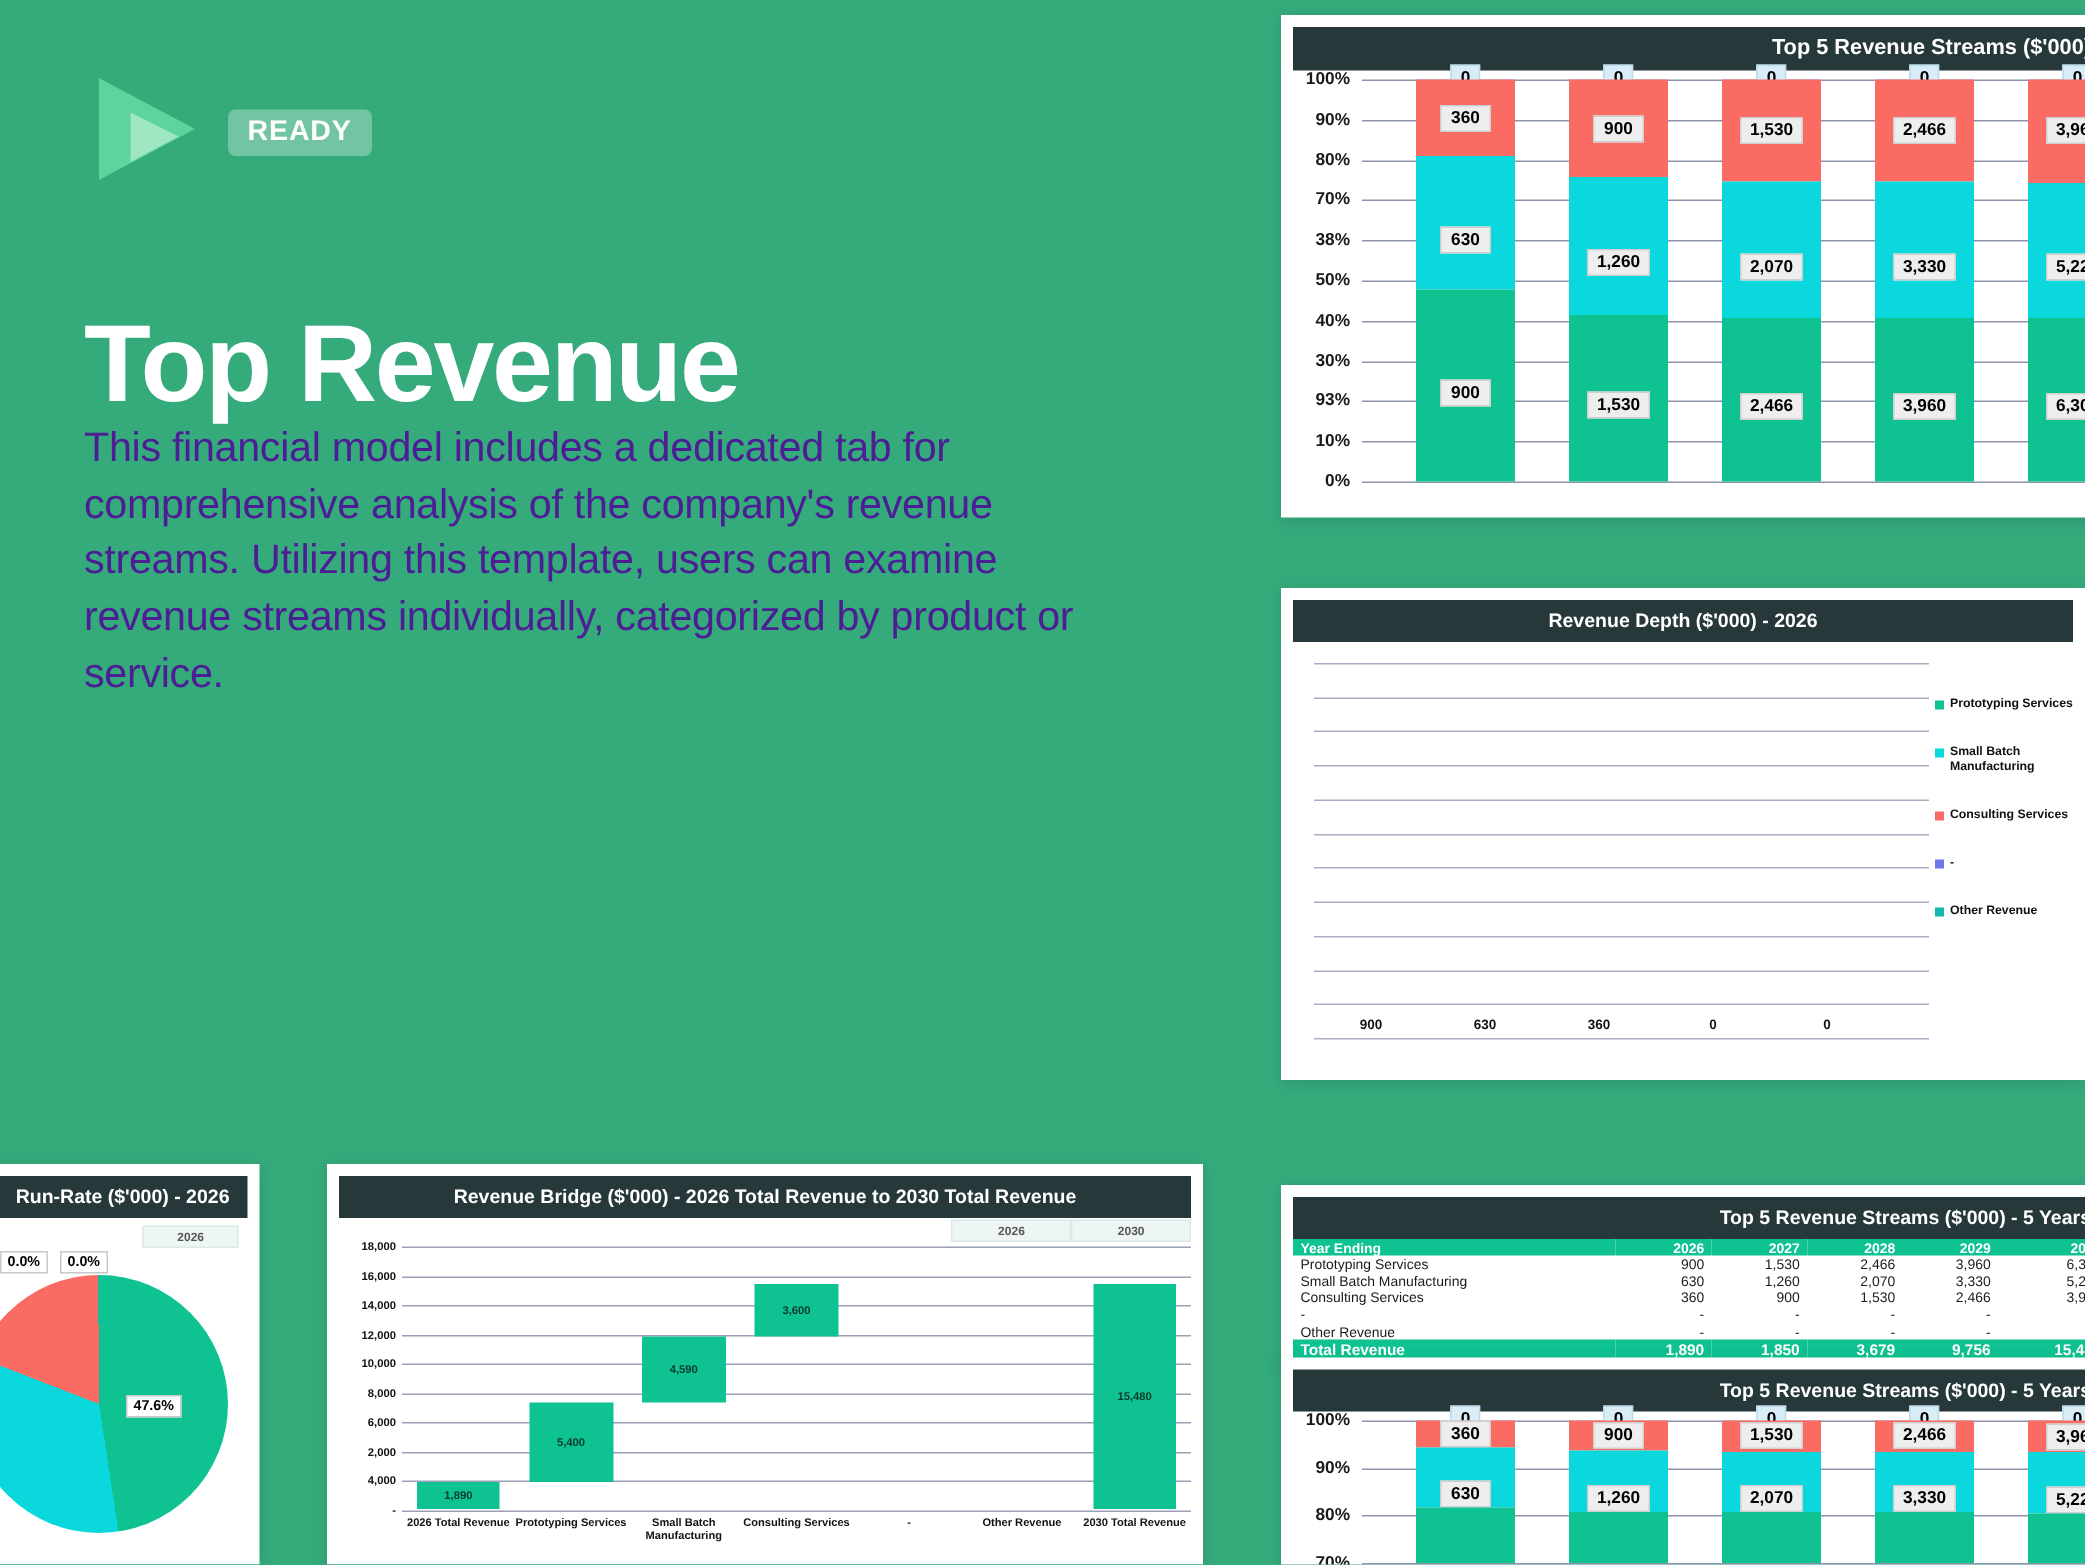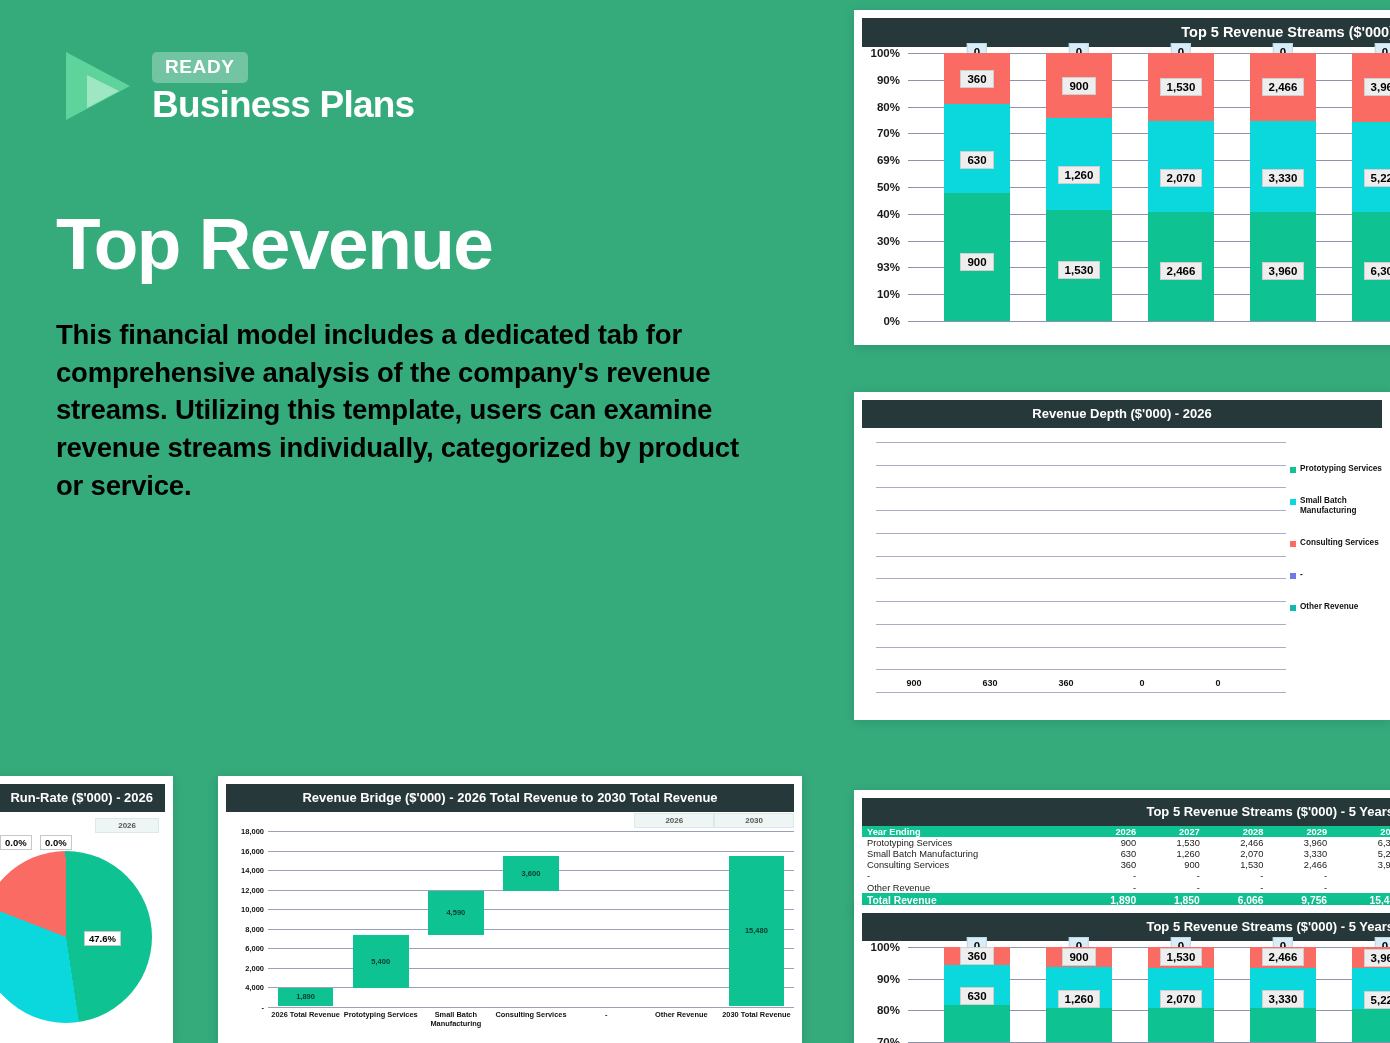--- a/index.html
+++ b/index.html
@@ -38,25 +38,24 @@
 
   .page-title {
     color: #ffffff;
     font-size: 73px;
     font-weight: bold;
     letter-spacing: -1.5px;
     margin-top: 82px;
     line-height: 1;
   }
   .page-desc {
-    color: #000000;
+    color: #4c1d95;
     font-size: 27.5px;
-    font-weight: bold;
+    font-weight: normal;
     line-height: 1.37;
-    margin-top: 36px;
     max-width: 700px;
     letter-spacing: -0.2px;
   }
 
   
   .panel {
     position: absolute;
     background: #ffffff;
     padding: 8px;
     box-shadow: 0 2px 10px rgba(0,0,0,0.13);
@@ -183,39 +182,38 @@
 
   <div class="logo-row">
     <div class="logo-mark">
       <svg width="82" height="76" viewBox="0 0 82 76">
         <path d="M10 4 L10 72 L74 38 Z" fill="#5fd39c"></path>
         <path d="M31 27 L31 60 L63 43 Z" fill="#9fe6c3"></path>
       </svg>
     </div>
     <div class="logo-text">
       <span class="badge-ready">READY</span>
-      <div class="brand-name">Business Plans</div>
     </div>
   </div>
 
   <h1 class="page-title">Top Revenue</h1>
   <p class="page-desc">This financial model includes a dedicated tab for comprehensive analysis of the company's revenue streams. Utilizing this template, users can examine revenue streams individually, categorized by product or service.</p>
 </div>
 
 <div class="panel" id="panel-top">
   <div class="chart-title-bar">Top 5 Revenue Streams ($'000)</div>
   <div class="pct-chart">
     <div class="pct-yaxis" id="top-yaxis">
         <div class="pct-ytick" style="top: 100%;">0%</div>
         <div class="pct-ytick" style="top: 90%;">10%</div>
         <div class="pct-ytick" style="top: 80%;">93%</div>
         <div class="pct-ytick" style="top: 70%;">30%</div>
         <div class="pct-ytick" style="top: 60%; margin-left: 36px;">40%</div>
         <div class="pct-ytick" style="top: 50%;">50%</div>
-        <div class="pct-ytick" style="top: 40%;">69%</div>
+        <div class="pct-ytick" style="top: 40%;">38%</div>
         <div class="pct-ytick" style="top: 30%;">70%</div>
         <div class="pct-ytick" style="top: 20%;">80%</div>
         <div class="pct-ytick" style="top: 10%;">90%</div>
         <div class="pct-ytick" style="top: 0%;">100%</div>
       </div>
     <div class="pct-plot">
       <div id="top-grid">
           <div class="pct-grid-line" style="top: 100%;"></div>
           <div class="pct-grid-line" style="top: 90%;"></div>
           <div class="pct-grid-line" style="top: 80%;"></div>
@@ -518,21 +516,21 @@
           <td class="num">-</td>
           <td class="num">-</td>
           <td class="num">-</td>
           <td class="num">-</td>
           <td class="num">-</td>
         </tr>
         <tr class="total">
           <td class="lbl">Total Revenue</td>
           <td class="num">1,890</td>
           <td class="num">1,850</td>
-          <td class="num">6,066</td>
+          <td class="num">3,679</td>
           <td class="num">9,756</td>
           <td class="num">15,480</td>
         </tr>
       </tbody>
   </table>
 </div>
 
 <div class="panel" id="panel-bottom-chart">
   <div class="chart-title-bar">Top 5 Revenue Streams ($'000) - 5 Years</div>
   <div class="pct-chart">

